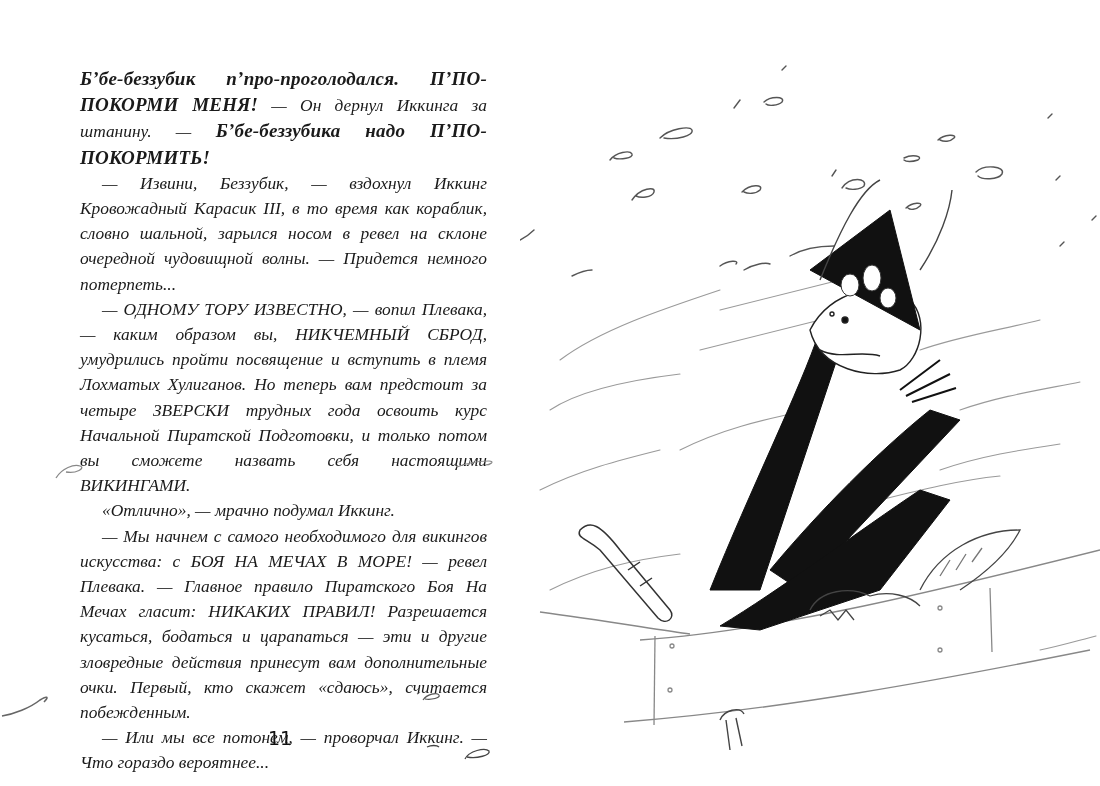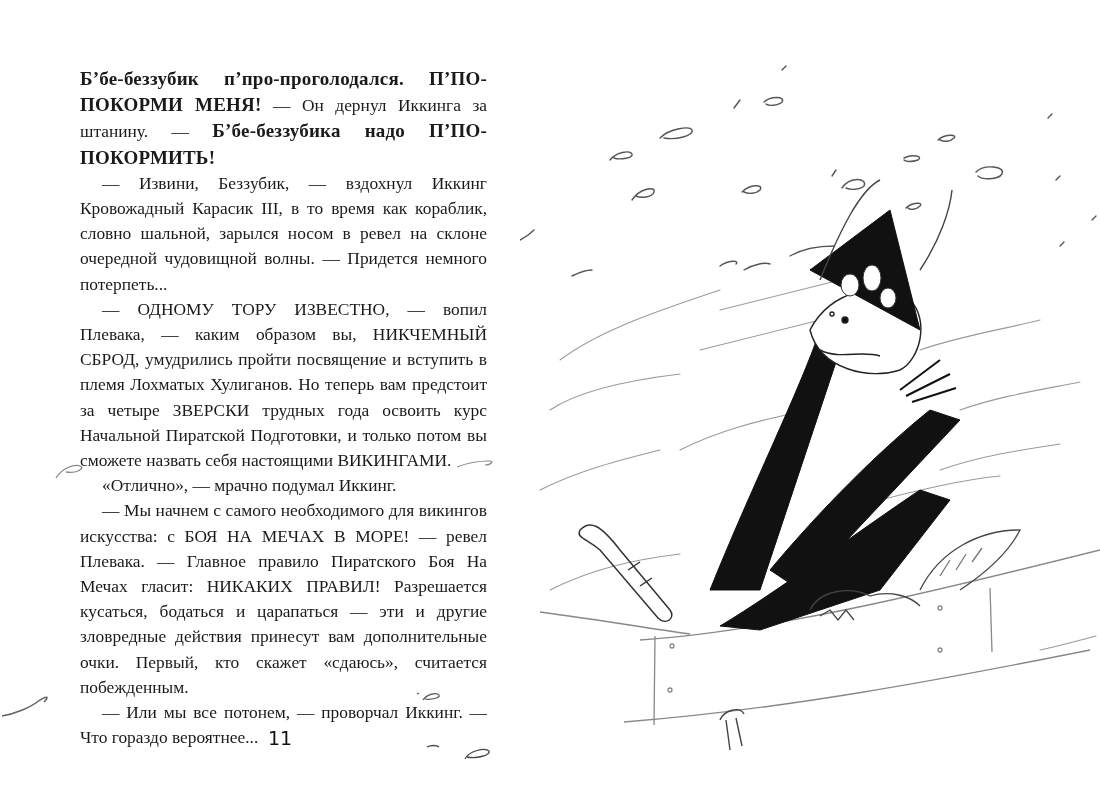--- a/index.html
+++ b/index.html
@@ -1,17 +1,17 @@
 <!DOCTYPE html>
 <html><head>
   <meta charset="utf-8">
   <style>
     html, body { margin: 0; padding: 0; background: #ffffff; }
     body { width: 1100px; height: 786px; position: relative; overflow: hidden; font-family: "DejaVu Serif", "Liberation Serif", serif; color: #1a1a1a; }
-    .text-col { position: absolute; left: 80px; top: 66px; width: 407px; }
+    .text-col { position: absolute; left: 80px; top: 66px; width: 407px; font-style: italic; }
     .para { margin: 0; font-size: 17.4px; line-height: 25.2px; text-align: justify; hyphens: manual; font-family: "Liberation Serif", serif; }
     .para.indent { text-indent: 22px; }
     .para.last-left { text-align-last: left; }
     .shout { font-weight: bold; font-size: 19px; letter-spacing: 0.2px; }
     .page-num { position: absolute; left: 268px; top: 727px; font-family: "DejaVu Sans", sans-serif; font-size: 19px; color: #111; }
     .illustration { position: absolute; left: 520px; top: 30px; width: 580px; height: 740px; }
     .margin-doodle { position: absolute; }
   </style>
 </head>
 <body>

